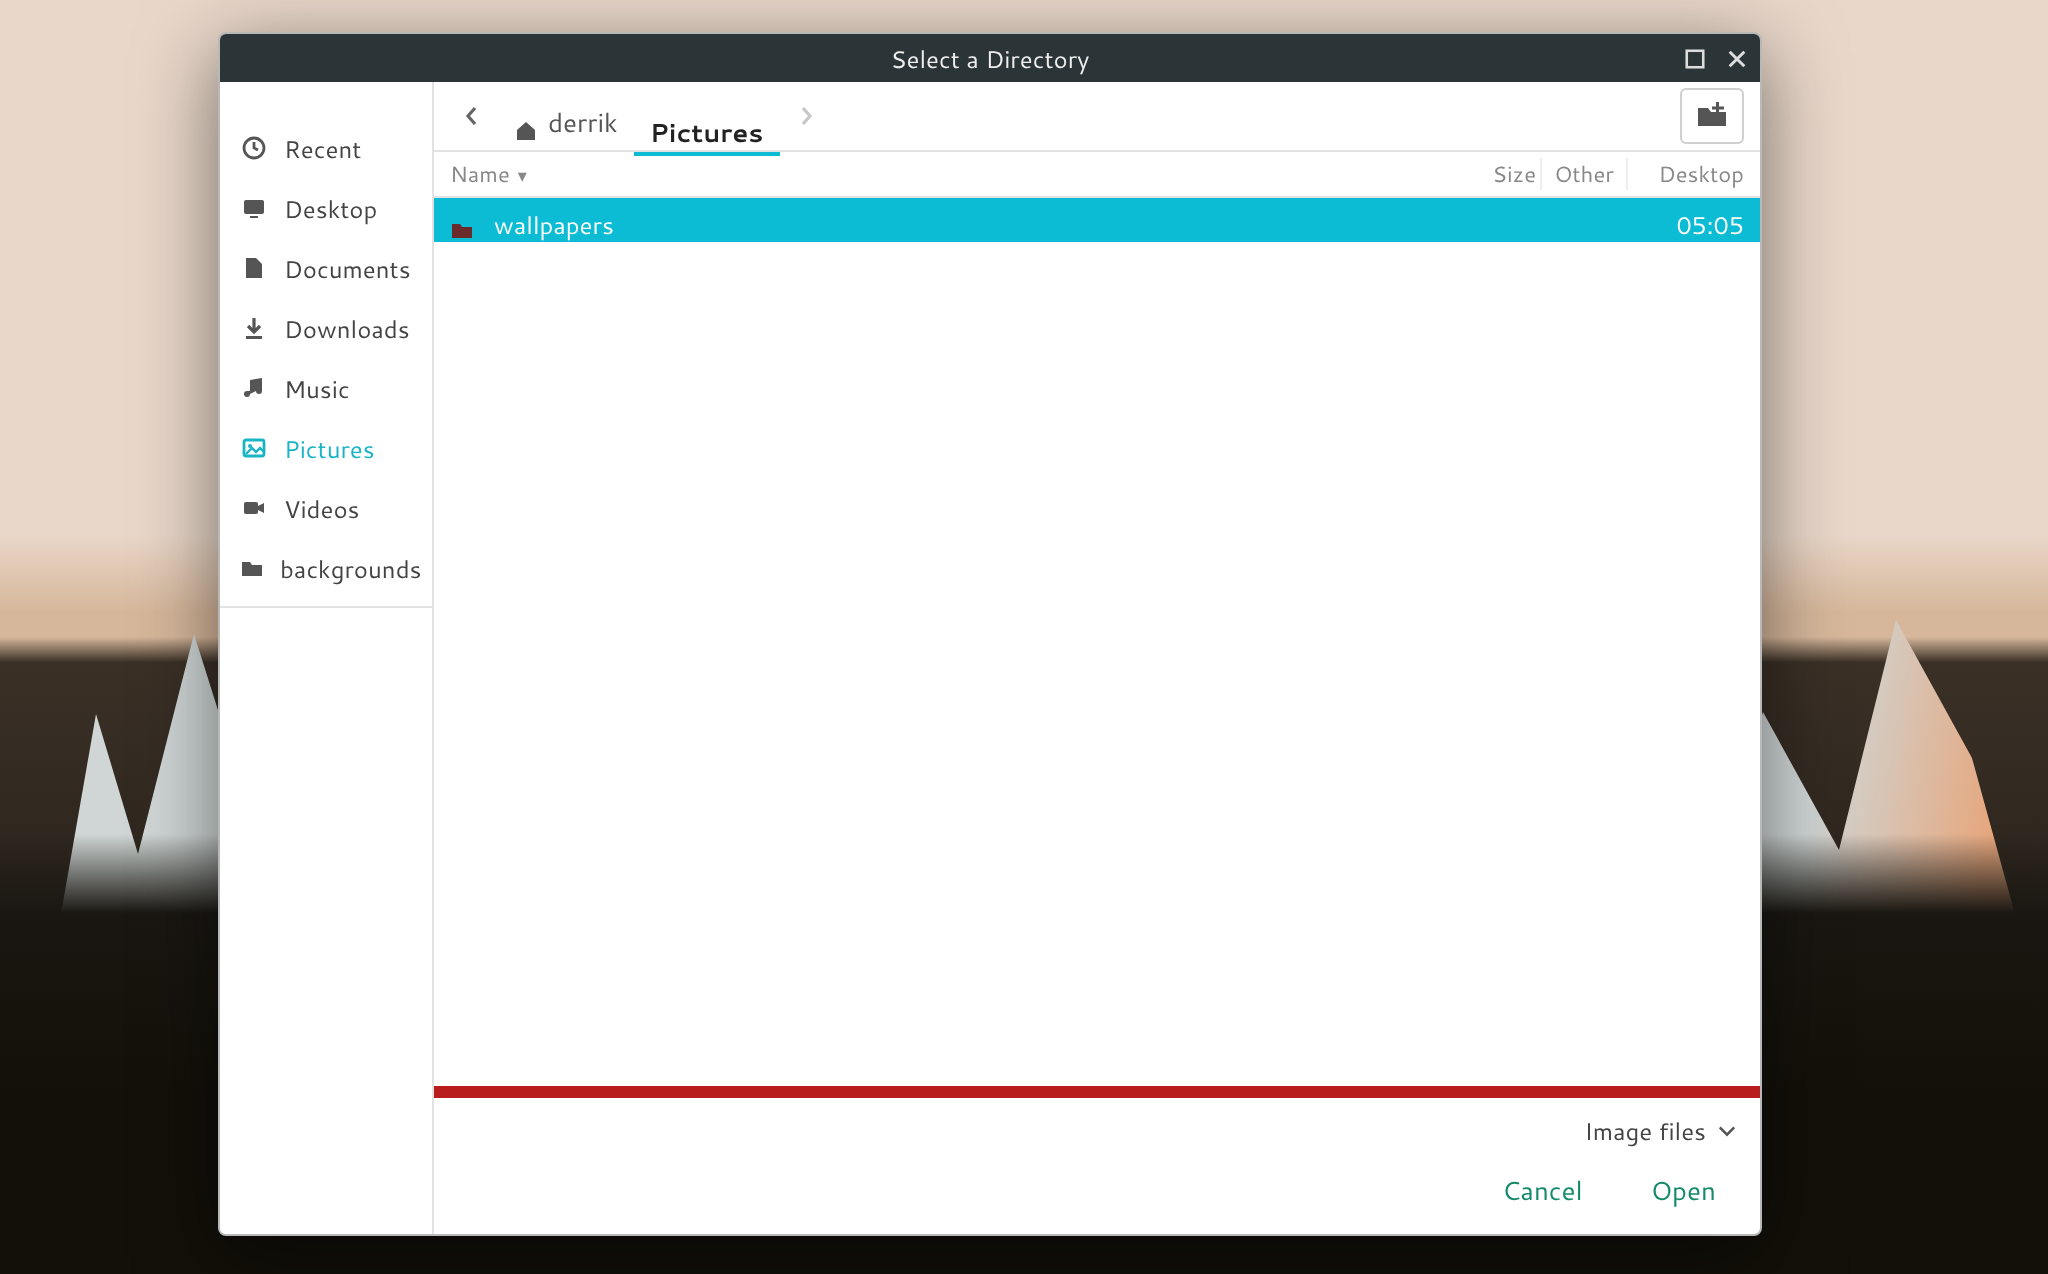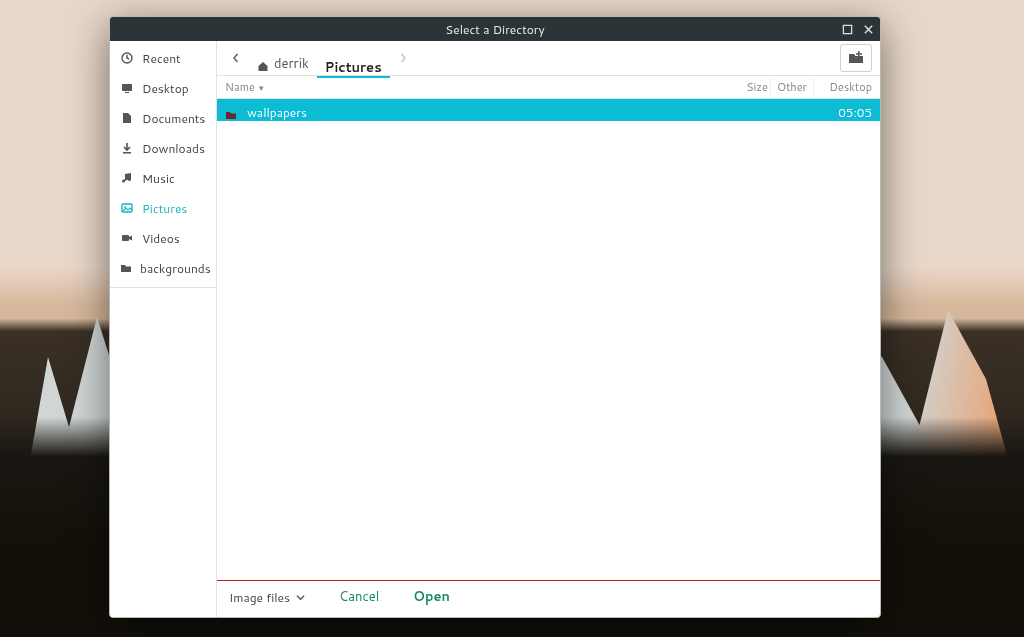--- a/index.html
+++ b/index.html
@@ -17,21 +17,21 @@
   .titlebar .wbtns{position:absolute;right:6px;top:0;height:24px;display:flex;align-items:center;gap:10px;color:#ddd}
   .wbtns svg{width:11px;height:11px;display:block}
 
   .body{flex:1;display:flex;min-height:0}
   .sidebar{width:106px;border-right:1px solid #e2e2e2;display:flex;flex-direction:column;background:#fff;font-size:12px}
   .sb-item{display:flex;align-items:center;gap:8px;padding:4px 10px;height:22px;color:#444;cursor:pointer}
   .sb-item.active{color:#19b5c4}
   .sb-item .ic{width:14px;display:inline-flex;justify-content:center;color:#555}
   .sb-item.active .ic{color:#19b5c4}
   .sb-sep{height:1px;background:#e2e2e2;margin:4px 0}
-  .sb-item:first-child{margin-top:2px}
+  .sb-item:first-child{margin-top:18px}
 
   .main{flex:1;display:flex;flex-direction:column;min-width:0}
   .pathbar{height:34px;border-bottom:1px solid #e2e2e2;display:flex;align-items:center;padding:0 8px;gap:2px}
   .pbtn{width:22px;height:22px;display:inline-flex;align-items:center;justify-content:center;color:#666;cursor:pointer}
   .pbtn.disabled{color:#c8c8c8}
   .crumb{display:inline-flex;align-items:flex-end;gap:5px;padding:0 8px;height:33px;color:#555;cursor:pointer}
   .crumb.current{color:#222;font-weight:600;border-bottom:2px solid #0bbcd4;height:31px}
   .crumb .ic{font-size:12px}
   .spacer{flex:1}
   .newfolder{width:30px;height:26px;border:1px solid #d0d0d0;border-radius:3px;display:inline-flex;align-items:center;justify-content:center;color:#555;cursor:pointer;background:#fff}
@@ -45,26 +45,26 @@
 
   .filelist{flex:1;overflow:auto;background:#fff}
   .row{height:22px;display:flex;align-items:flex-end;font-size:12px;padding:0 8px;cursor:pointer}
   .row.selected{background:#0bbcd4;color:#fff}
   .row .ic{width:14px;margin-right:8px;display:inline-flex;align-items:center}
   .row .r-name{flex:1}
   .row .r-size{width:40px;text-align:right}
   .row .r-type{width:42px;text-align:center;margin:0 2px}
   .row .r-mod{width:56px;text-align:right}
 
-  .footer{border-top:1px solid #b91c1c;display:flex;flex-direction:row}
+  .footer{border-top:6px solid #b91c1c;display:flex;flex-direction:column}
   .filterrow{display:flex;justify-content:flex-end;align-items:center;height:32px;padding:0 12px}
   .filter{display:inline-flex;align-items:center;gap:6px;color:#444;font-size:12px;cursor:pointer}
-  .actions{display:flex;justify-content:space-between;gap:34px;padding:6px 22px 12px}
+  .actions{display:flex;justify-content:flex-end;gap:34px;padding:6px 22px 12px}
   .actbtn{color:#148a6a;font-size:13px;cursor:pointer}
-  .actbtn.primary{font-weight:700;color:#148a6a}
+  .actbtn.primary{font-weight:400;color:#148a6a}
 
   svg{display:block}
 </style>
 </head>
 <body>
 
 <div class="desktop">
   <div class="mountain mtn-l"></div>
   <div class="mountain mtn-r"></div>
   <div class="trees"></div>

